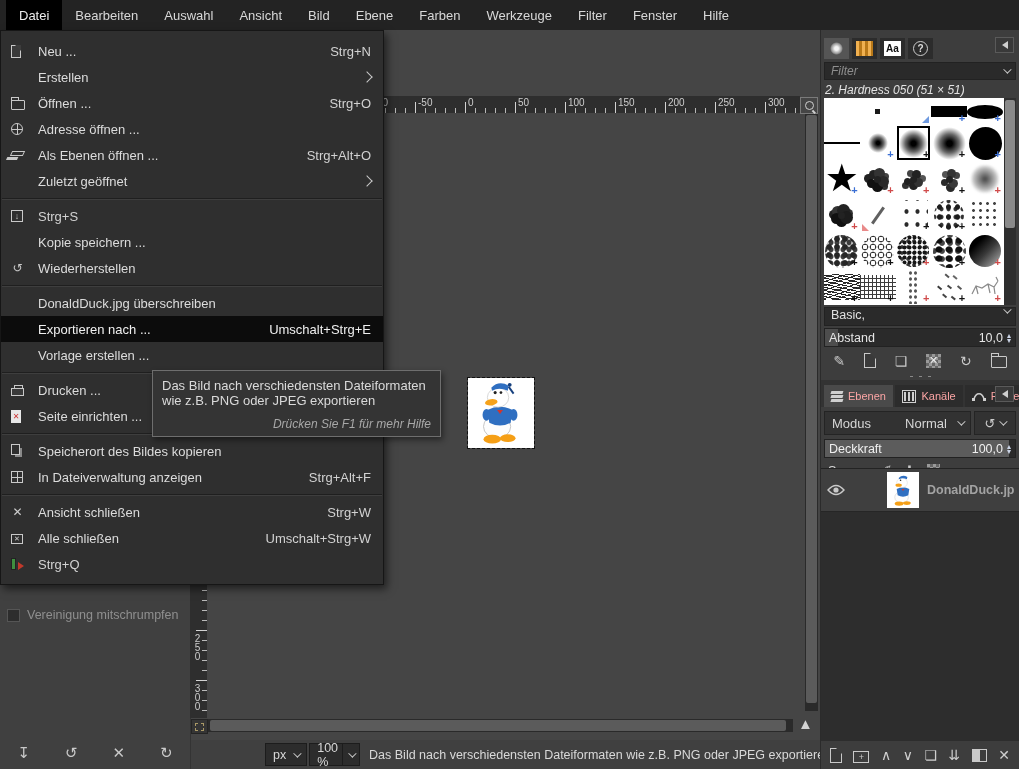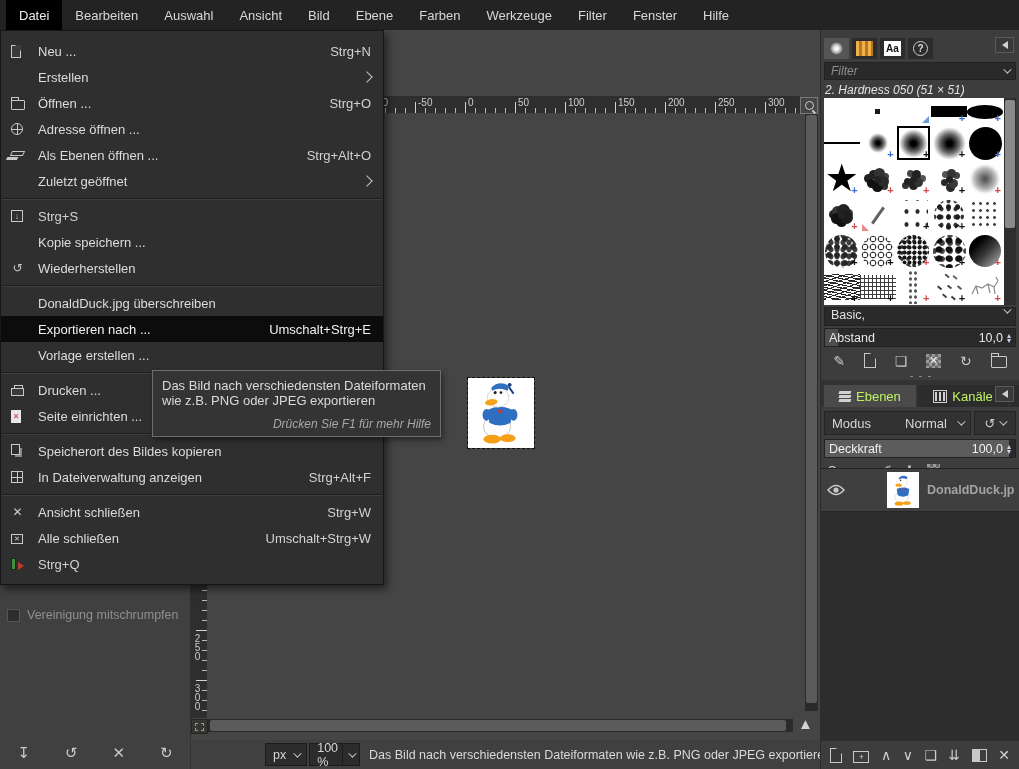--- a/index.html
+++ b/index.html
@@ -99,21 +99,21 @@
   .spacing-row{margin:2px 3px 0;height:17px;background:#2a2a2a;border:1px solid #222;position:relative;display:flex;align-items:center;justify-content:space-between;padding:0 4px;font-size:12.5px;color:#e6e6e6;cursor:pointer;}
   .spacing-row .fill{position:absolute;left:0;top:0;bottom:0;width:7%;background:#4d4d4d;}
   .spacing-row>*{position:relative;}
   .spin{display:inline-flex;flex-direction:column;justify-content:center;line-height:5px;font-size:8px;color:#c9d2e4;margin-left:4px;cursor:pointer;}
   .valwrap{display:flex;align-items:center;}
   .brush-actions{height:25px;display:flex;justify-content:space-around;align-items:center;color:#c9c9c9;font-size:14px;margin:1px 3px 0;}
   .brush-actions .icon{cursor:pointer;display:flex;align-items:center;justify-content:center;}
   .grip{height:7px;display:flex;align-items:center;justify-content:center;}
   .grip i{width:26px;height:3px;background-image:radial-gradient(#8a8a8a 1.2px,transparent 1.6px);background-size:9px 3px;}
   .dock2-tabs{height:25px;display:flex;align-items:flex-end;padding:2px 3px 0;gap:2px;position:relative;background:#333;}
-  .d2tab{height:22px;display:flex;align-items:center;gap:5px;padding:0 15px;background:#2c2c2c;font-size:13px;color:#bef264;cursor:pointer;white-space:nowrap;}
+  .d2tab{height:22px;display:flex;align-items:center;gap:5px;padding:0 7px;background:#2c2c2c;font-size:11px;color:#fca5a5;cursor:pointer;white-space:nowrap;}
   .d2tab.active{background:#4a4a4a;}
   .ic-layers{display:inline-flex;flex-direction:column;gap:1.5px;}
   .ic-layers i{width:12px;height:2.5px;background:#d0d0d0;transform:skewX(-20deg);}
   .ic-channels{display:inline-flex;gap:1.5px;border:1px solid #d0d0d0;padding:1px;}
   .ic-channels i{width:2.5px;height:9px;background:#d0d0d0;}
   .d2-menu-btn{position:absolute;right:5px;top:6px;width:17px;height:14px;background:#393939;border:1px solid #5a5a5a;display:flex;align-items:center;justify-content:center;cursor:pointer;}
   .mode-row{margin:4px 3px 0;display:flex;gap:3px;height:24px;}
   .mode-select{flex:1;display:flex;align-items:center;background:#323232;border:1px solid #242424;padding:0 7px;cursor:pointer;}
   .mode-select .ml{flex:1;}
   .mode-select .mv{margin-right:10px;}

